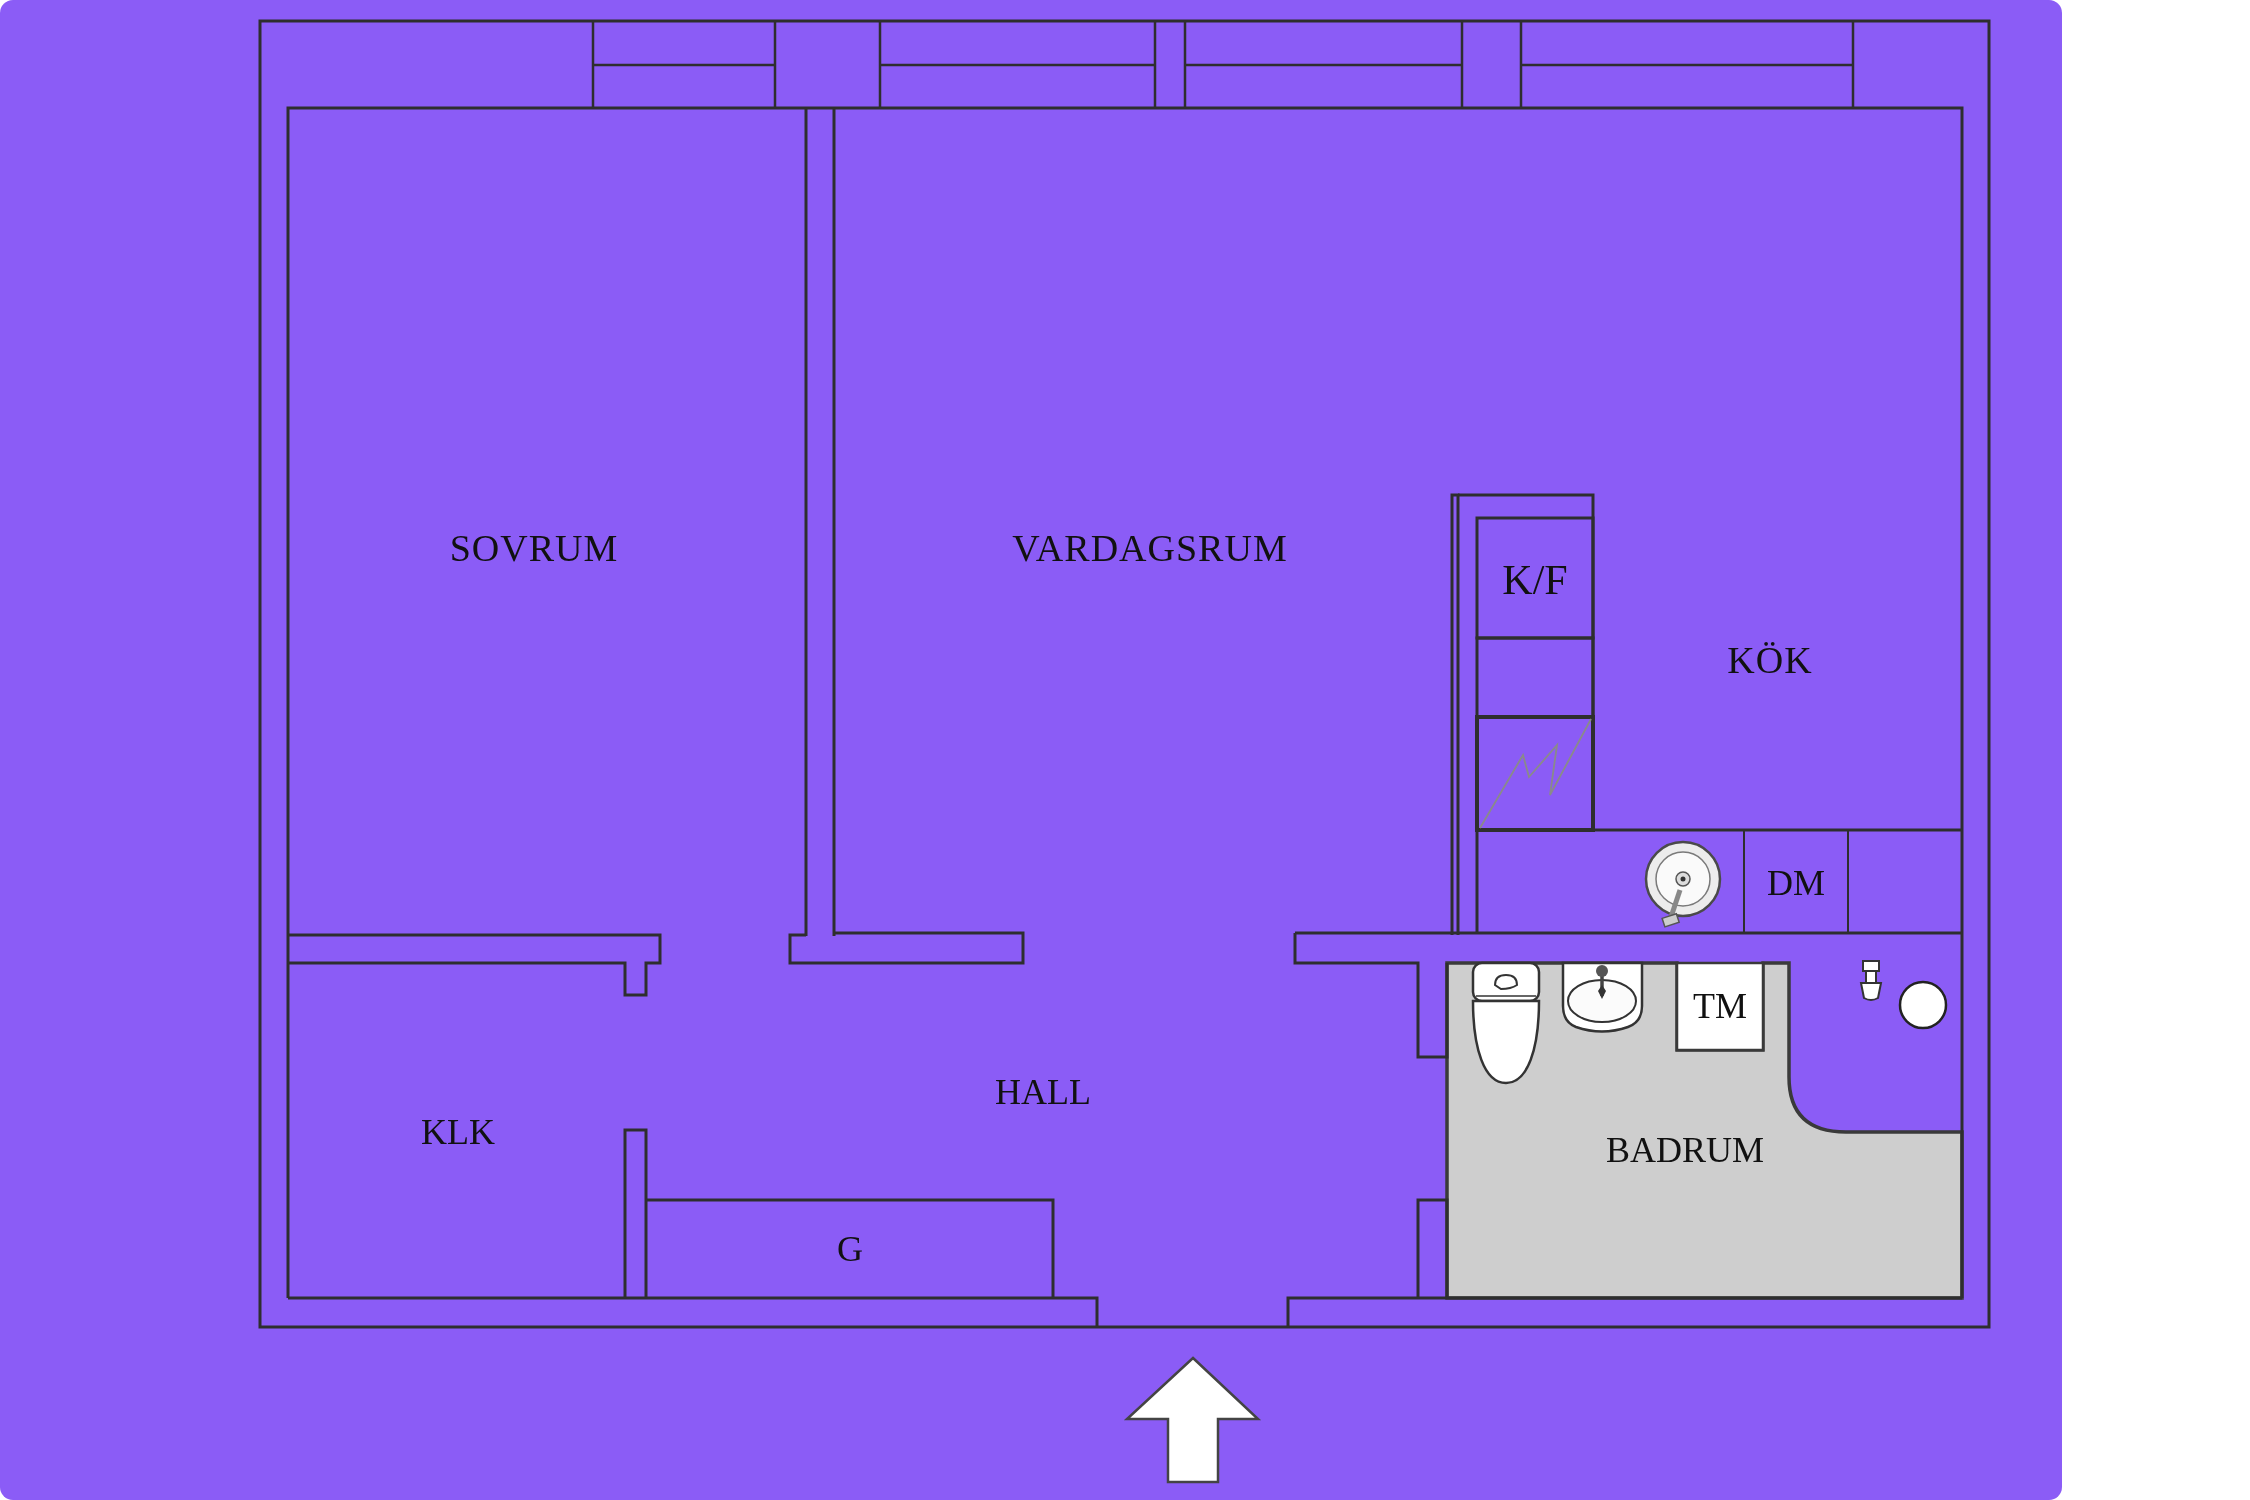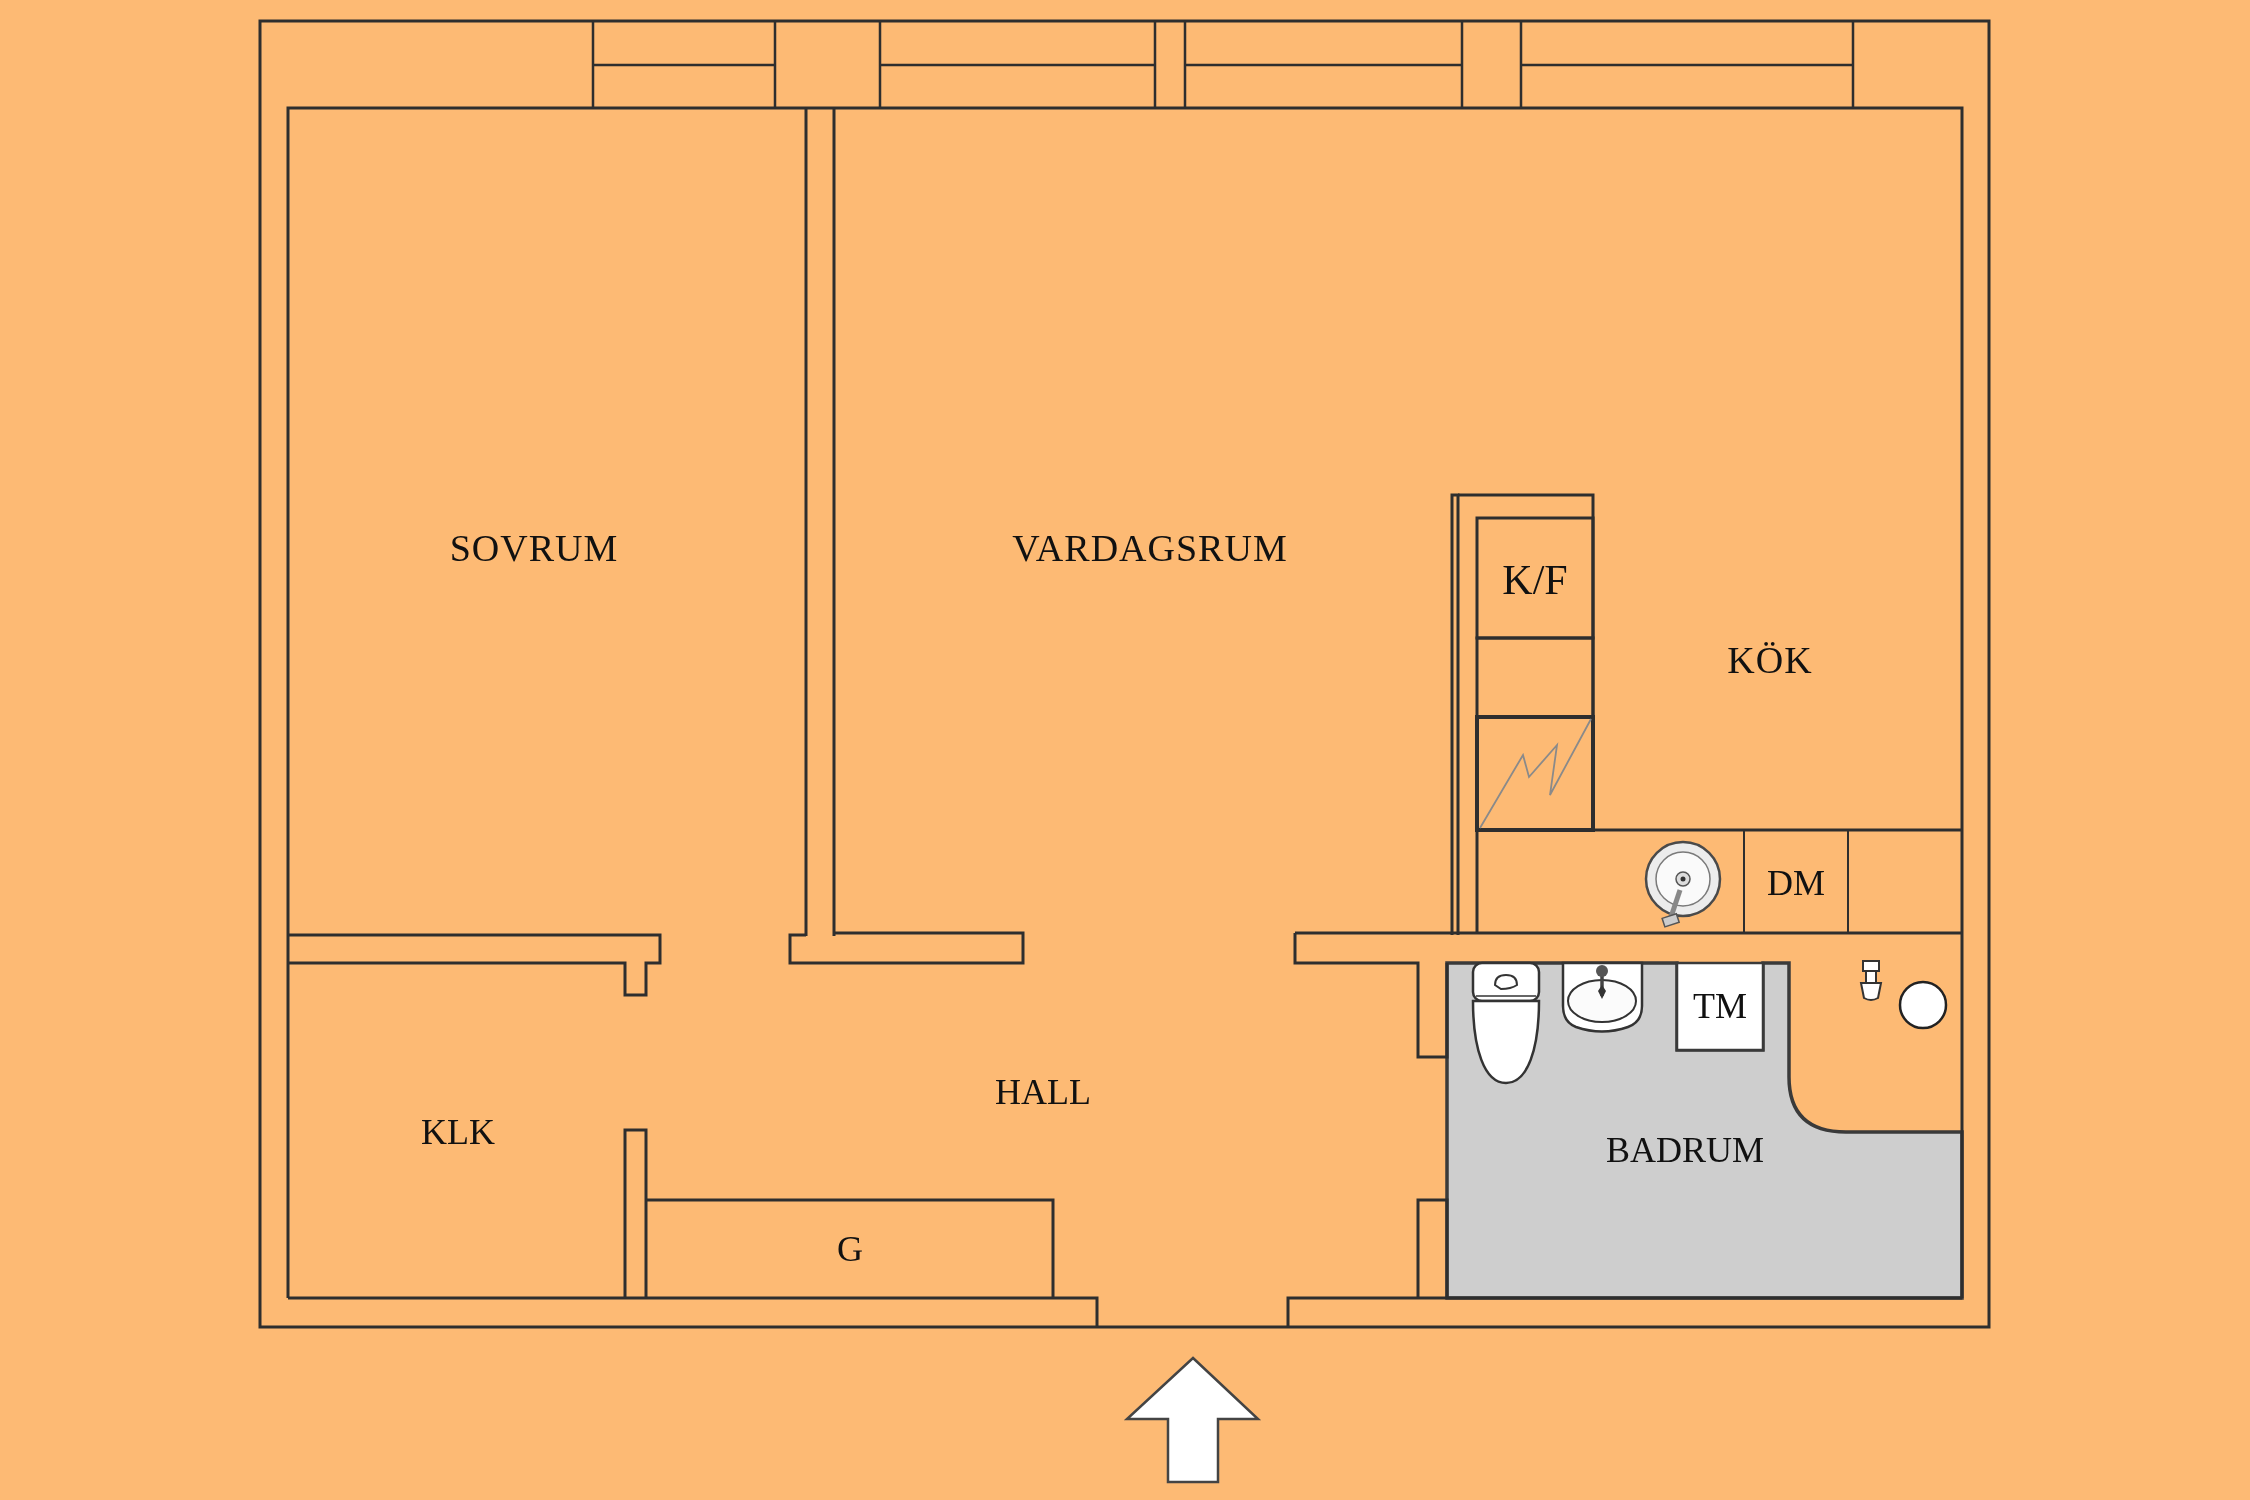--- a/index.html
+++ b/index.html
@@ -1,16 +1,16 @@
 <!DOCTYPE html>
 <html><head>
 <meta charset="utf-8">
 <style>
   html,body{margin:0;padding:0;background:#ffffff;}
-  .stage{position:relative;width:2250px;height:1500px;background:#fdba74;overflow:hidden;}
+  .stage{position:relative;width:2062px;height:1500px;background:#8b5cf6;overflow:hidden;border-radius:13px;}
   svg{display:block;}
   text{font-family:"Liberation Serif","DejaVu Serif",serif;fill:#111111;}
   .room-label{font-size:38px;letter-spacing:1px;}
   .small-label{font-size:36px;}
   .appliance-label{font-size:42px;}
 </style>
 </head>
 <body>
 
 <div class="stage">

